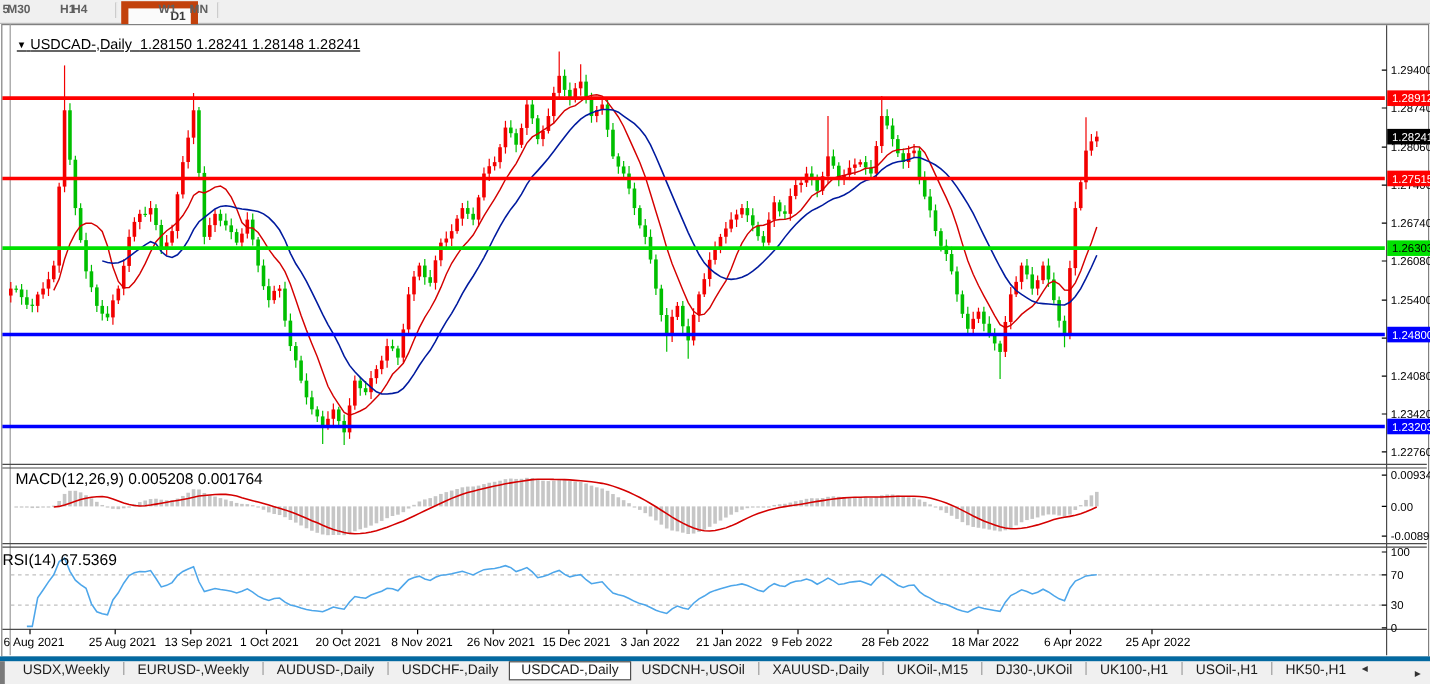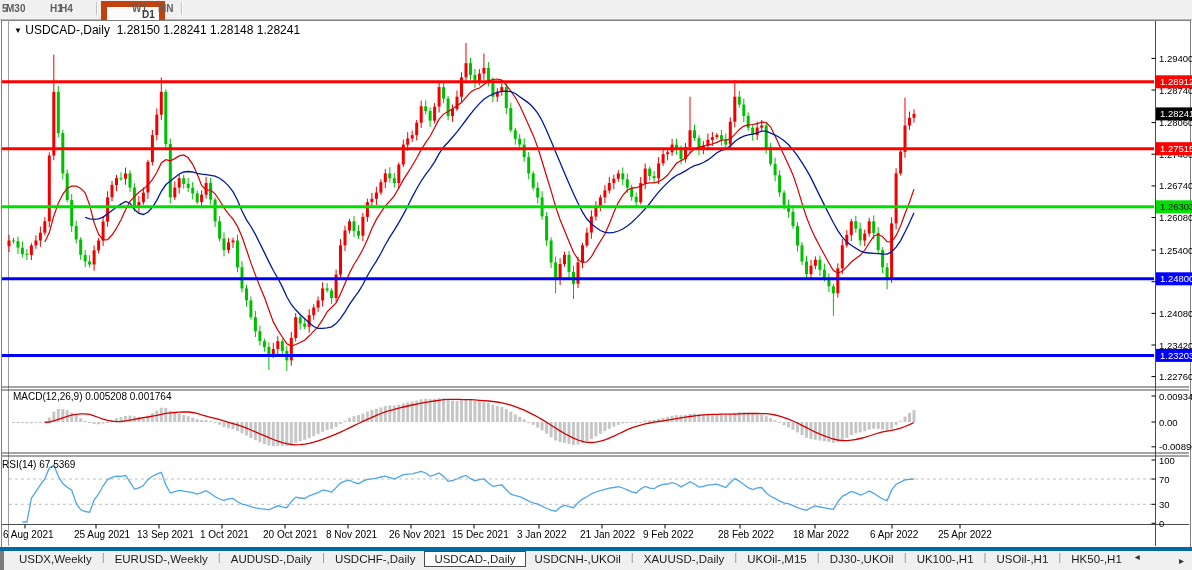--- a/index.html
+++ b/index.html
@@ -11,23 +11,23 @@
   .tf-btn{position:absolute;top:1px;height:15px;line-height:15px;padding:0 4px;
           font-size:10px;font-weight:bold;color:#5f5f5f;cursor:default;}
   .tf-btn.active{background:#fbfbfb;border:6px solid #c2410c;color:#3a3a3a;padding-left:35px;}
   .tf-sep{position:absolute;top:2px;width:1px;height:13px;background:#c4c4c4;border-right:1px solid #ffffff;}
   
   .chart-frame{position:absolute;left:1px;top:20px;width:1188px;height:526px;
                border:1px solid #808080;background:#ffffff;}
   .inner-edge{position:absolute;top:20px;width:1px;height:526px;background:#9c9c9c;}
   
   .ov{position:absolute;color:#000;white-space:pre;}
-  .title-row{left:14px;top:23px;font-size:12px;}
+  .title-row{left:14px;top:30px;font-size:12px;text-decoration:underline;}
   .title-row .arrow{font-size:8px;vertical-align:1px;color:#000;}
-  .ind-label{font-size:10px;}
+  .ind-label{font-size:13px;}
   
   .tab-bar{position:absolute;left:0;top:547px;width:1192px;height:23px;background:#f0f0f0;
            border-top:4px solid #0369a1;display:flex;align-items:flex-start;font-size:11.5px;color:#1c1c1c;}
   .tab-edge{width:4px;height:23px;background:#7a7a7a;margin-right:6px;}
   .tab{padding:2px 9px;white-space:nowrap;cursor:default;}
   .tab.active{background:#ffffff;border:1px solid #4d4d4d;padding:1px 9px;font-weight:normal;}
   .tab-sep{color:#9a9a9a;padding:0 1px;}
   .tab-scroll{color:#333;font-size:10px;padding:0 4px;cursor:default;}
   .tab-scroll.corner{position:absolute;right:4px;top:4px;}
   svg text{font-family:"Liberation Sans",sans-serif;}
@@ -798,21 +798,21 @@
   <div class="tab-bar" id="tab-bar">
       <span class="tab-edge"></span>
       <span class="tab">USDX,Weekly</span>
       <span class="tab-sep">|</span>
       <span class="tab">EURUSD-,Weekly</span>
       <span class="tab-sep">|</span>
       <span class="tab">AUDUSD-,Daily</span>
       <span class="tab-sep">|</span>
       <span class="tab">USDCHF-,Daily</span>
       <span class="tab active">USDCAD-,Daily</span>
-      <span class="tab">USDCNH-,UKOil</span>
+      <span class="tab">USDCNH-,USOil</span>
       <span class="tab-sep">|</span>
       <span class="tab">XAUUSD-,Daily</span>
       <span class="tab-sep">|</span>
       <span class="tab">UKOil-,M15</span>
       <span class="tab-sep">|</span>
       <span class="tab">DJ30-,UKOil</span>
       <span class="tab-sep">|</span>
       <span class="tab">UK100-,H1</span>
       <span class="tab-sep">|</span>
       <span class="tab">USOil-,H1</span>

